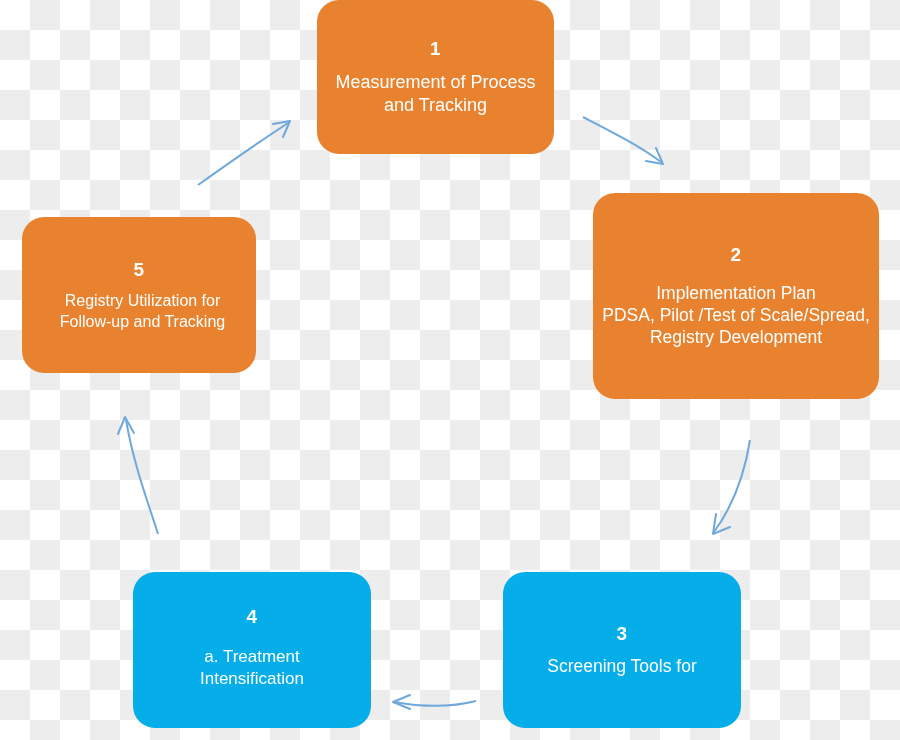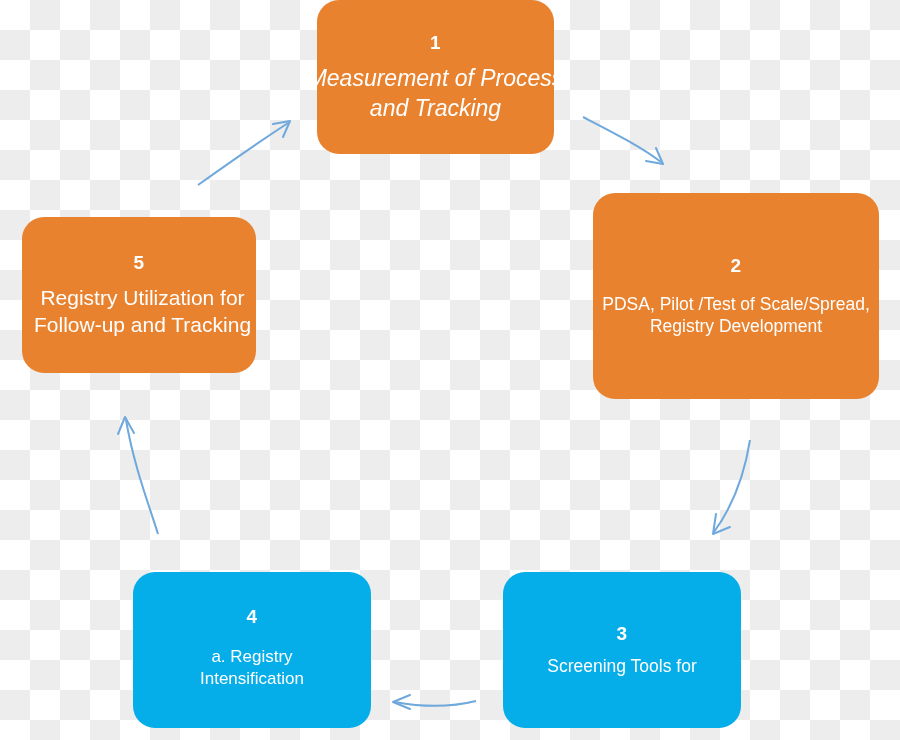--- a/index.html
+++ b/index.html
@@ -55,22 +55,22 @@
   #node-1 { left: 317px; top: 0px;   width: 237px; height: 154px; }
   #node-2 { left: 593px; top: 193px; width: 286px; height: 206px; }
   #node-3 { left: 503px; top: 572px; width: 238px; height: 156px; }
   #node-4 { left: 133px; top: 572px; width: 238px; height: 156px; }
   #node-5 { left: 22px;  top: 217px; width: 234px; height: 156px; }
 
   #node-2 .num { margin-bottom: 14px; }
   #node-4 .num { margin-bottom: 12px; }
   #node-4 .line { font-size: 17px; }
   #node-4 .gap { height: 5px; }
-  #node-5 .line { font-size: 21px; margin-left: 7px; }
-  #node-1 .line { font-size: 23px; font-style: italic; }
+  #node-5 .line { font-size: 16px; margin-left: 7px; }
+  #node-1 .line { font-size: 18px; }
 
   #arrows {
     position: absolute;
     left: 0;
     top: 0;
     width: 900px;
     height: 740px;
     pointer-events: none;
   }
   .arrow-path {
@@ -120,33 +120,34 @@
   </svg>
 
   <div class="node orange" id="node-1">
     <div class="num">1</div>
     <div class="line">Measurement of Process</div>
     <div class="line">and Tracking</div>
   </div>
 
   <div class="node orange" id="node-2">
     <div class="num">2</div>
+    <div class="line">Implementation Plan</div>
     <div class="line">PDSA, Pilot /Test of Scale/Spread,</div>
     <div class="line">Registry Development</div>
   </div>
 
   <div class="node blue" id="node-3">
     <div class="num">3</div>
     <div class="line">Screening Tools for</div>
   </div>
 
   <div class="node blue" id="node-4">
     <div class="num">4</div>
     <div class="gap"></div>
-    <div class="line">a. Registry</div>
+    <div class="line">a. Treatment</div>
     <div class="line">Intensification</div>
     <div class="gap"></div>
   </div>
 
   <div class="node orange" id="node-5">
     <div class="num">5</div>
     <div class="line">Registry Utilization for</div>
     <div class="line">Follow-up and Tracking</div>
   </div>
 

